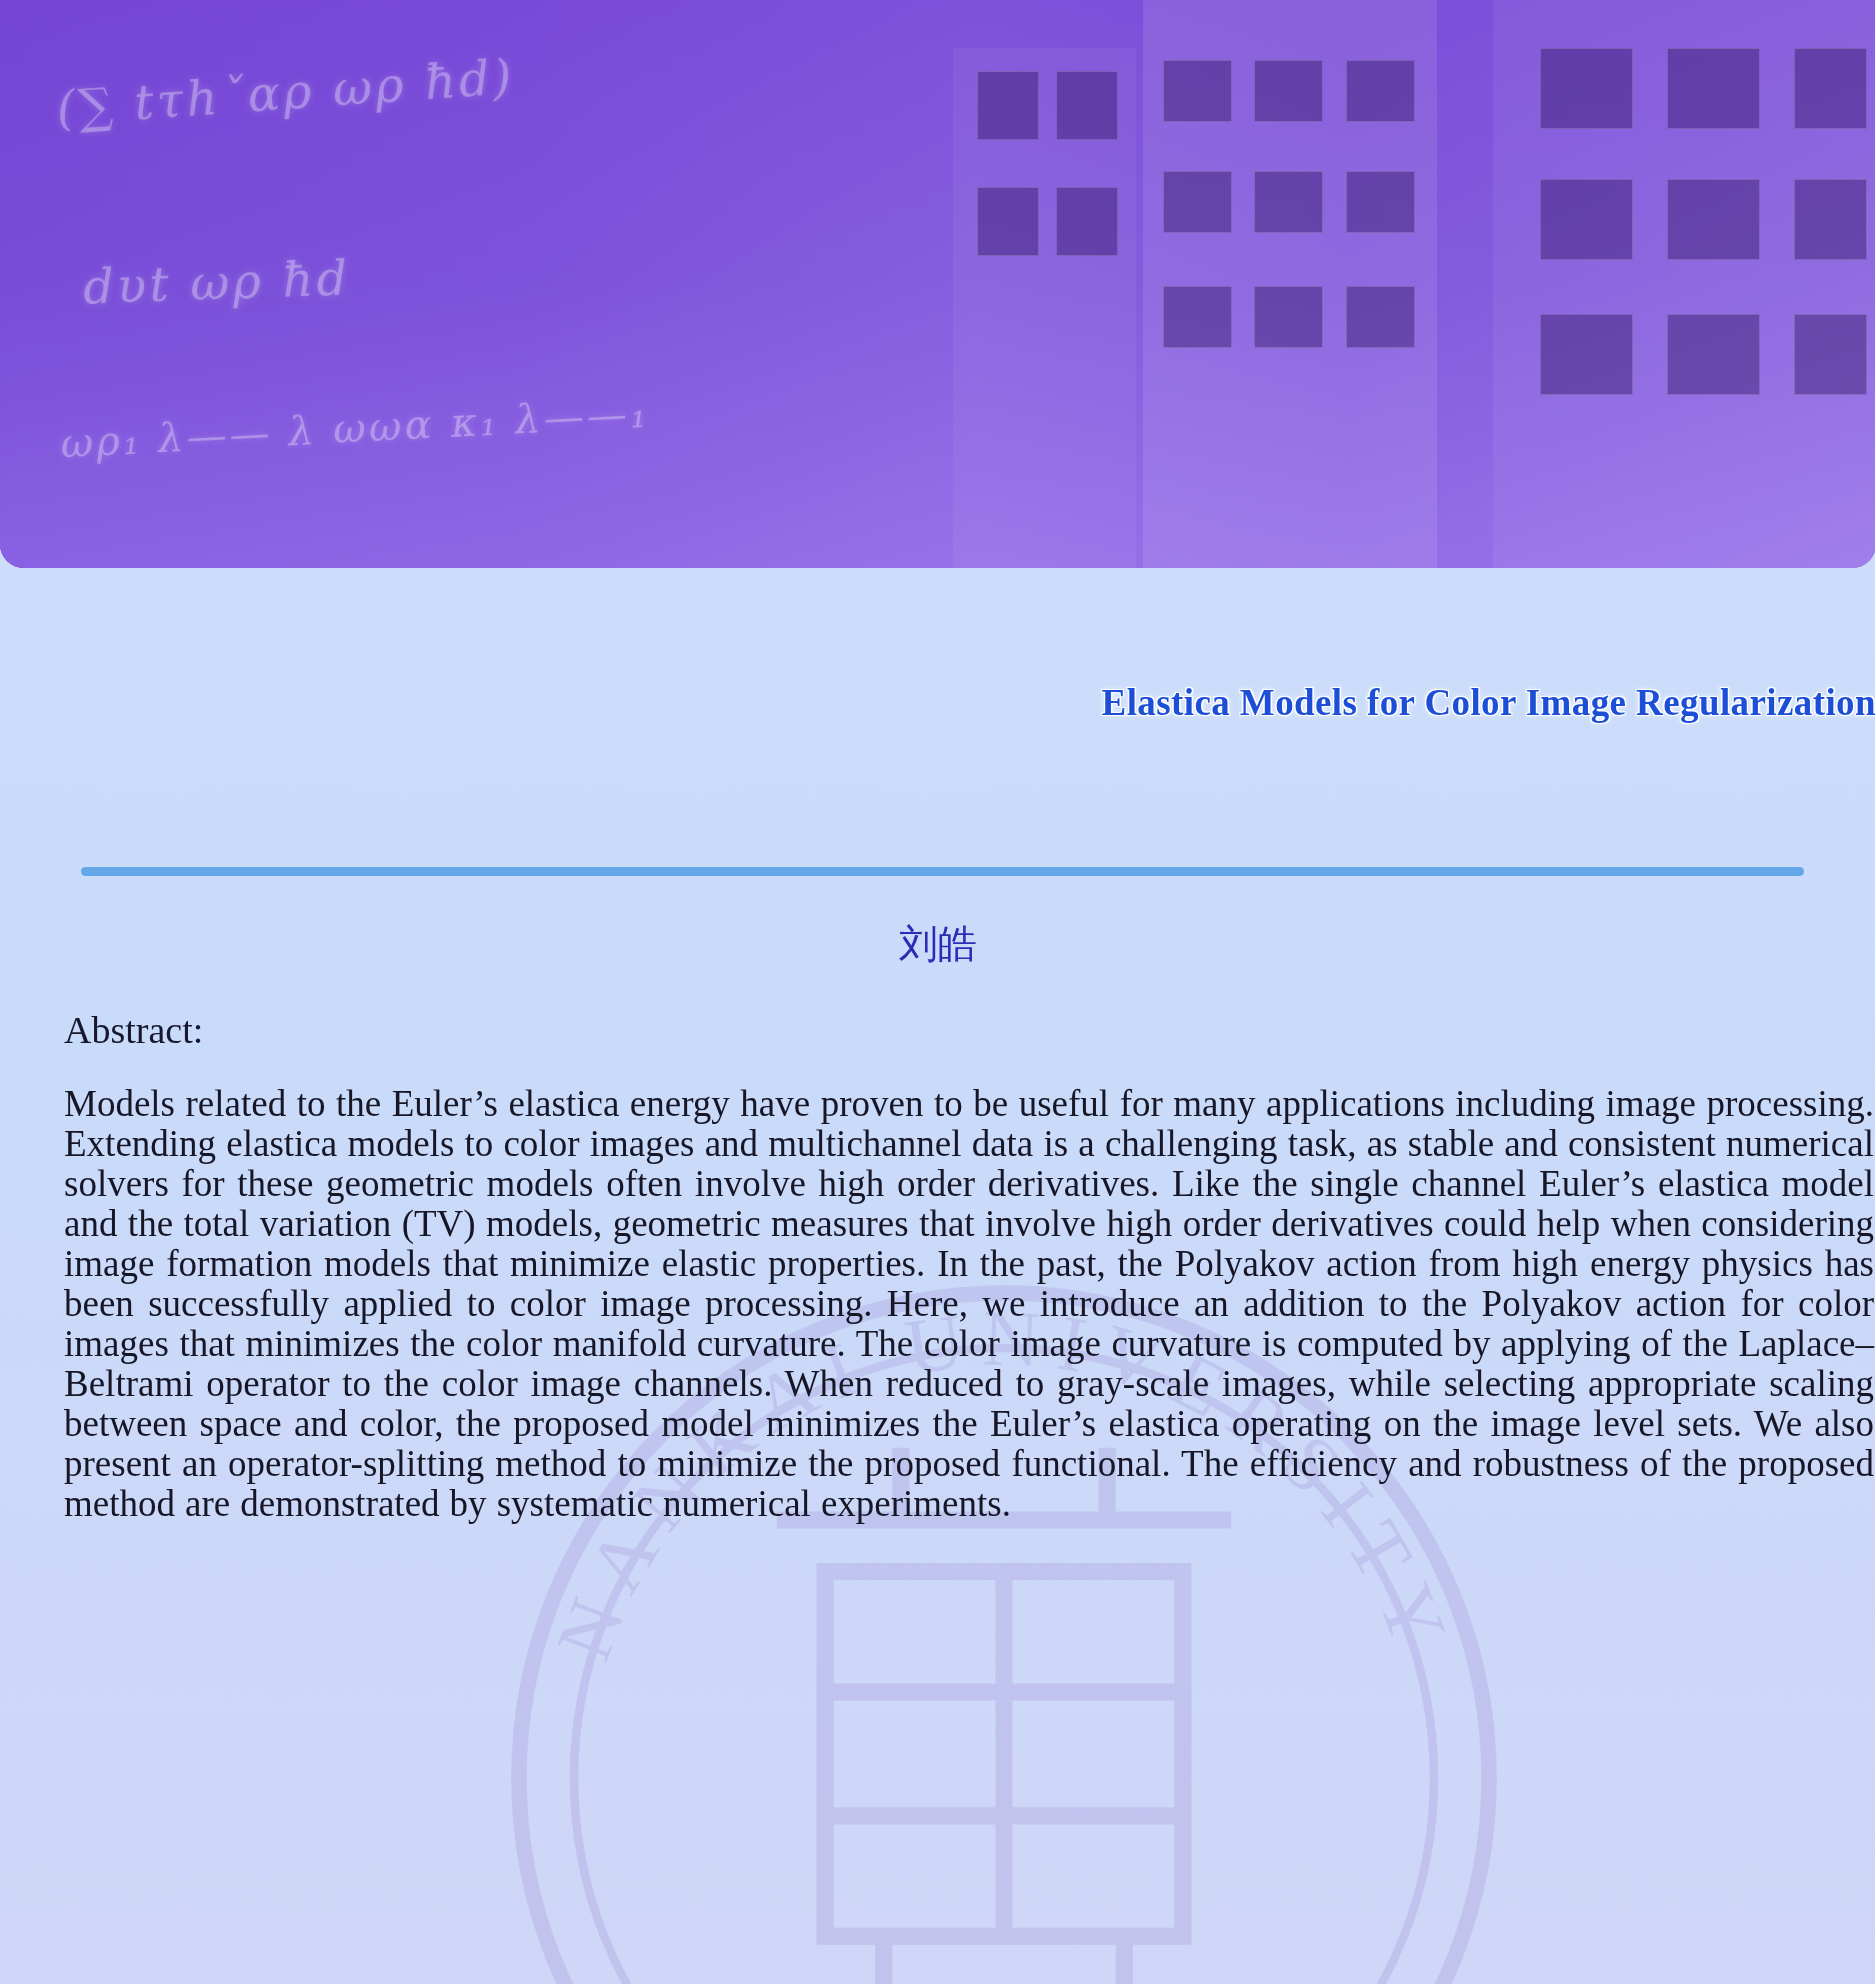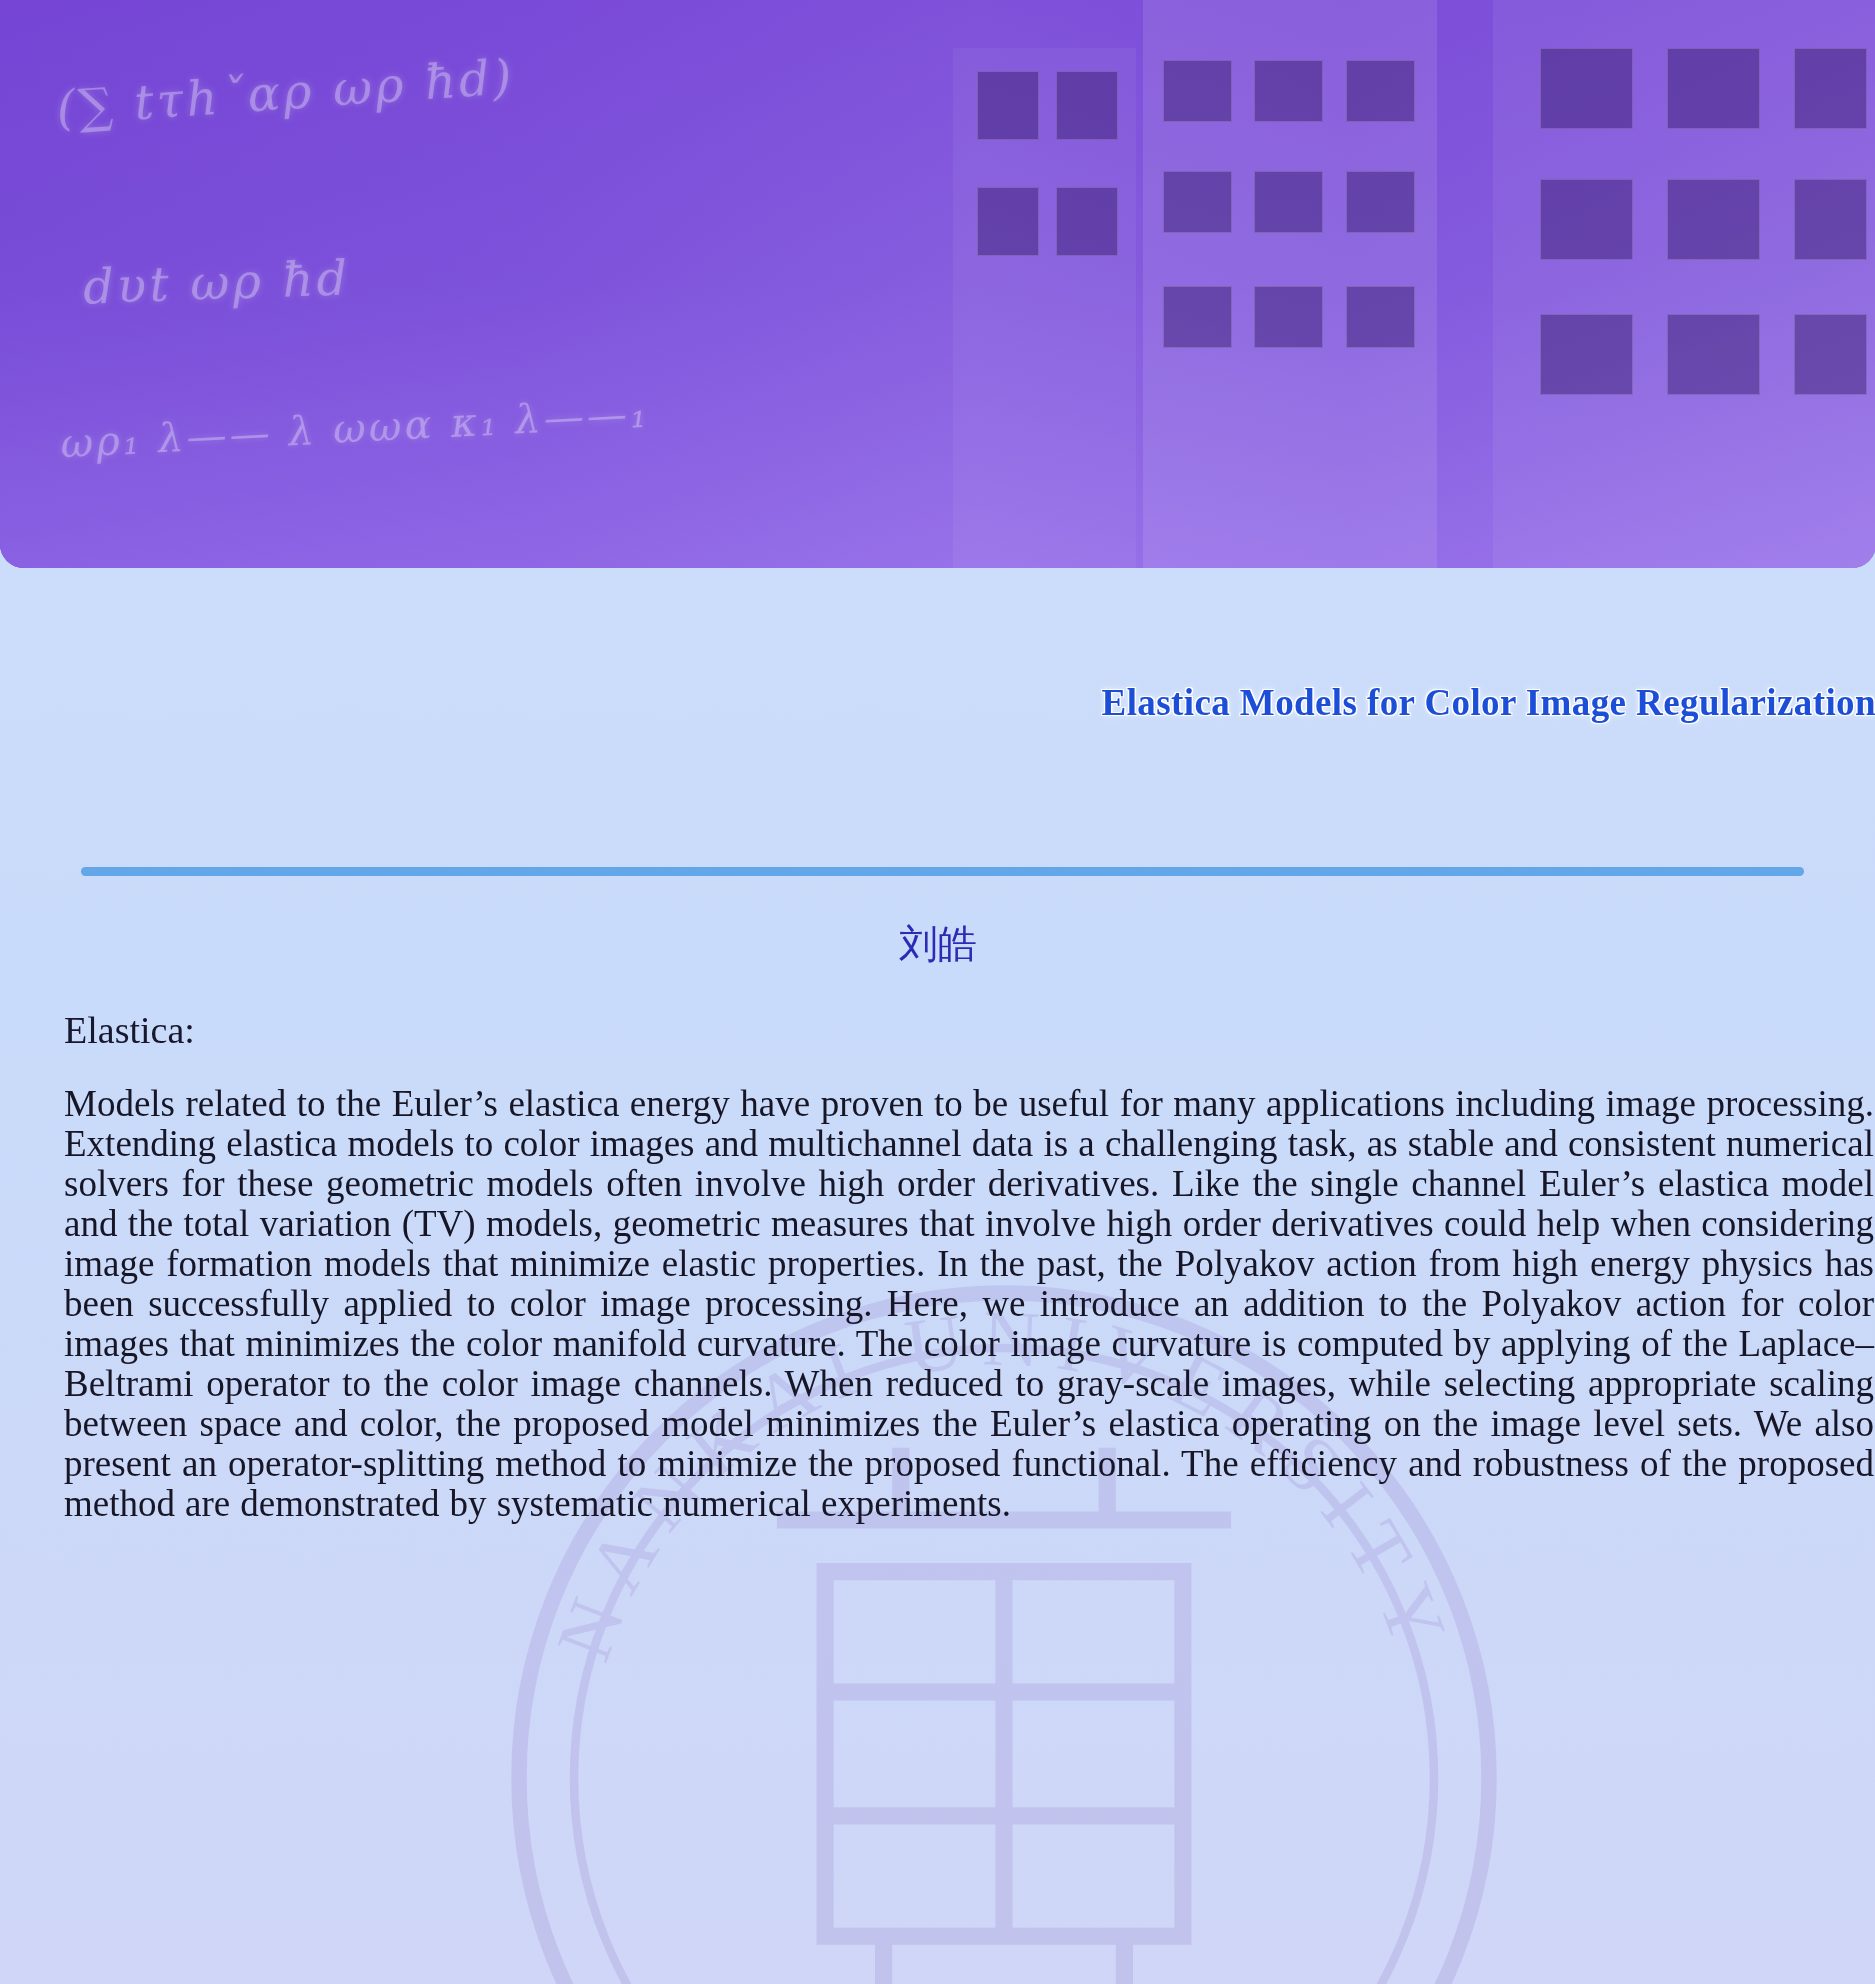--- a/index.html
+++ b/index.html
@@ -218,15 +218,15 @@
     <div class="chalk" style="left:60px;top:405px;transform:rotate(-3deg);font-size:40px;">ωρ₁ λ—— λ ωωα κ₁ λ——₁</div>
   </div>
 </div>
 
 <div class="talk-title">Elastica Models for Color Image Regularization</div>
 
 <div class="divider"></div>
 
 <div class="speaker">刘皓</div>
 
-<div class="abstract-label">Elastica:</div>
+<div class="abstract-label">Abstract:</div>
 <div class="abstract-body">Models related to the Euler’s elastica energy have proven to be useful for many applications including image processing. Extending elastica models to color images and multichannel data is a challenging task, as stable and consistent numerical solvers for these geometric models often involve high order derivatives. Like the single channel Euler’s elastica model and the total variation (TV) models, geometric measures that involve high order derivatives could help when considering image formation models that minimize elastic properties. In the past, the Polyakov action from high energy physics has been successfully applied to color image processing. Here, we introduce an addition to the Polyakov action for color images that minimizes the color manifold curvature. The color image curvature is computed by applying of the Laplace–Beltrami operator to the color image channels. When reduced to gray-scale images, while selecting appropriate scaling between space and color, the proposed model minimizes the Euler’s elastica operating on the image level sets. We also present an operator-splitting method to minimize the proposed functional. The efficiency and robustness of the proposed method are demonstrated by systematic numerical experiments.</div>
 
 
 </body></html>

